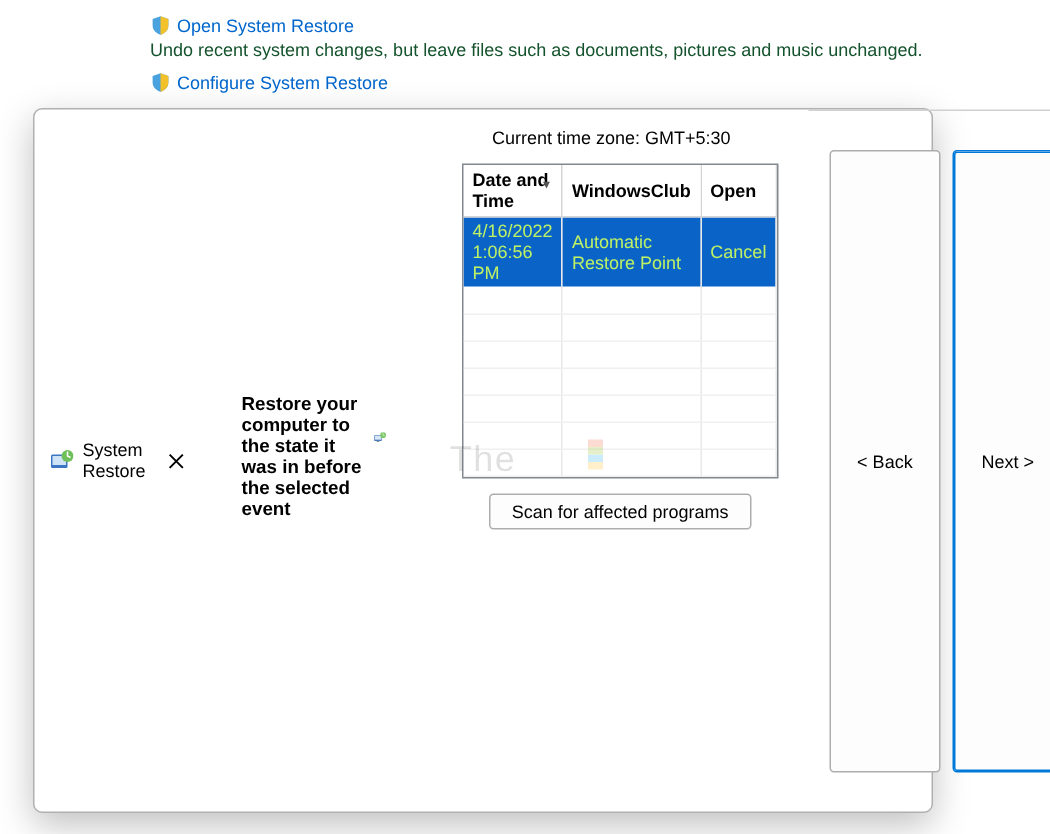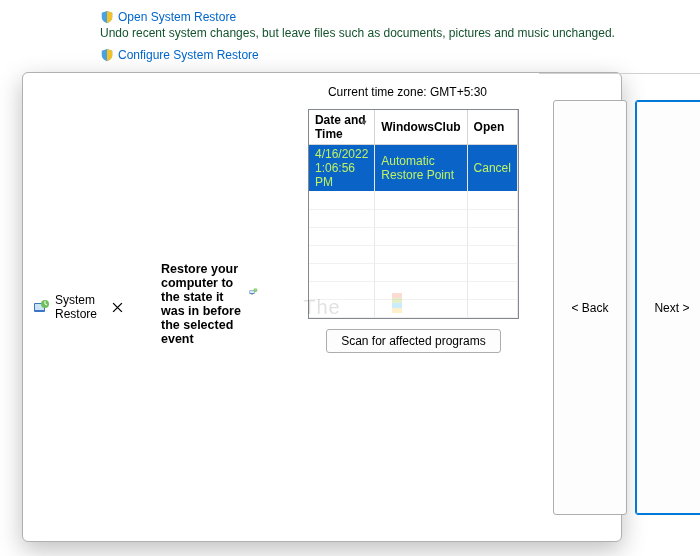--- a/index.html
+++ b/index.html
@@ -161,21 +161,21 @@
       top: 50%;
       transform: translate(-50%, -50%);
       font-size: 30px;
       color: rgba(0,0,0,0.12);
       font-weight: 300;
       letter-spacing: 1px;
       pointer-events: none;
       line-height: 1.1;
       text-align: center;
     }
-    .watermark .wline1 { font-size: 20px; }
+    .watermark .wline1 { font-size: 24px; }
     .watermark-color {
       position: absolute;
       width: 20px; height: 20px;
       background: linear-gradient(#f25022 0 50%, #7fba00 0) 0 0/50% 50% no-repeat,
                   linear-gradient(#00a4ef 0 50%, #ffb900 0) 0 100%/50% 50% no-repeat;
       opacity: .2;
       left: calc(50% + 70px);
       top: calc(50% - 14px);
     }
   </style>

